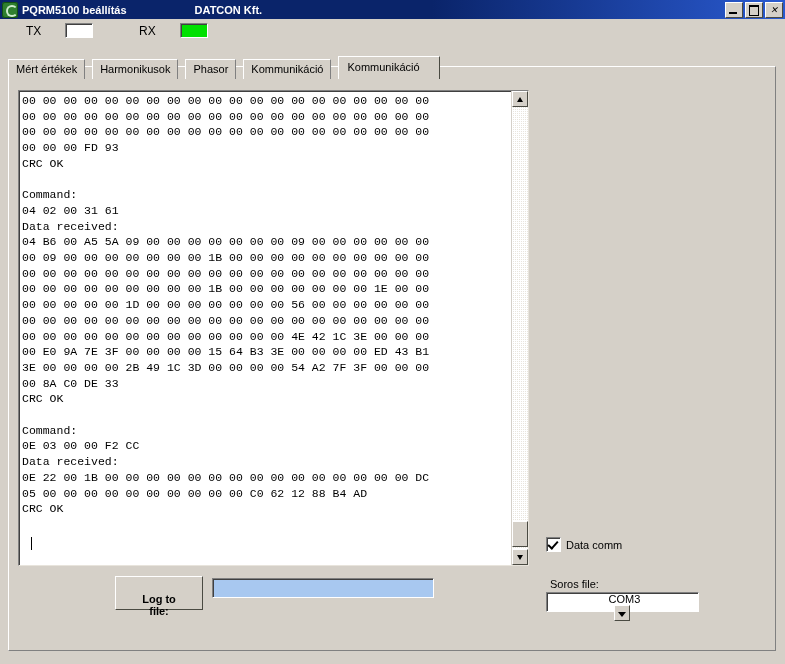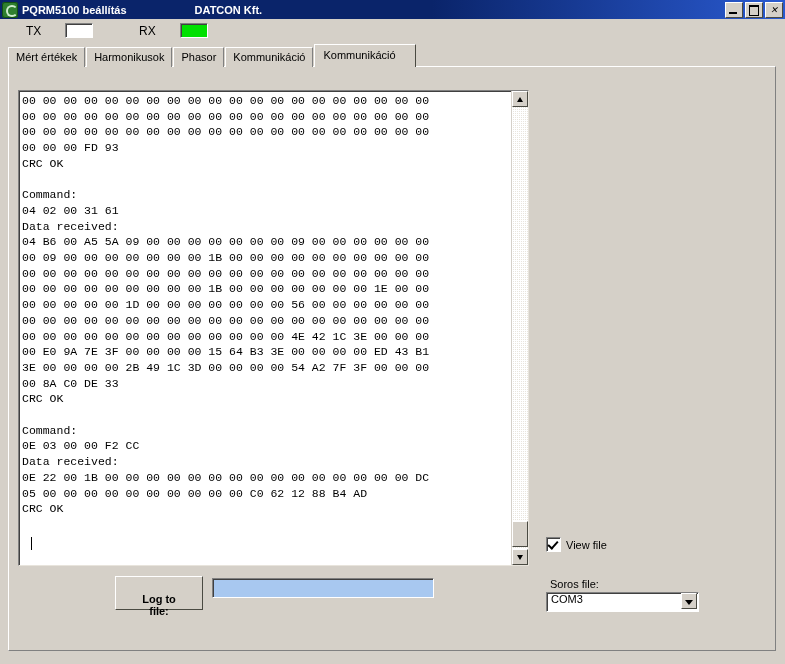--- a/index.html
+++ b/index.html
@@ -123,24 +123,25 @@
     border-top: 1px solid #808080;
     border-left: 1px solid #808080;
     border-right: 1px solid #ffffff;
     border-bottom: 1px solid #ffffff;
     box-shadow: inset 1px 1px 0 #404040;
   }
 
   
   .tabstrip {
     position: absolute;
-    left: 8px; top: 47px;
+    left: 8px; top: 59px;
     height: 20px;
     display: flex;
     z-index: 4;
+    gap: 6px;
   }
   .tab {
     font-size: 11px;
     color: #000;
     padding: 2px 7px 2px 7px;
     height: 15px;
     line-height: 15px;
     background: #d5d0c8;
     border-top: 1px solid #ffffff;
     border-left: 1px solid #ffffff;
@@ -307,22 +308,23 @@
     position: absolute;
     left: 537px; top: 525px;
     width: 153px; height: 20px;
     background: #ffffff;
     border-top: 1px solid #808080;
     border-left: 1px solid #808080;
     border-right: 1px solid #ffffff;
     border-bottom: 1px solid #ffffff;
     box-shadow: inset 1px 1px 0 #404040;
     display: flex;
-    align-items: flex-start;
-    box-sizing: border-box;
+    align-items: center;
+    box-sizing: border-box;
+    flex-direction: column;
   }
   .combo-value {
     font-size: 11px;
     color: #000;
     padding-left: 4px;
     flex: 1 1 auto;
     white-space: nowrap;
   }
   .combo-arrow {
     width: 16px; height: 16px;
@@ -456,21 +458,21 @@
       <div class="vscroll">
         <div class="vtrack"></div>
         <div class="sb-btn sb-up"></div>
         <div class="sb-thumb"></div>
         <div class="sb-btn sb-down"></div>
       </div>
     </div>
 
     <div class="checkrow">
       <span class="checkbox checked" id="viewcomm-box"></span>
-      <span class="check-label">View file</span>
+      <span class="check-label">Data comm</span>
     </div>
 
     <div class="field-label">Soros file:</div>
     <div class="combo">
       <span class="combo-value">COM3</span>
       <span class="combo-arrow"></span>
     </div>
 
     <button class="logbtn">Log to file:</button>
     <input class="logfield" type="text" value="" style="background: rgb(168, 200, 240);">

